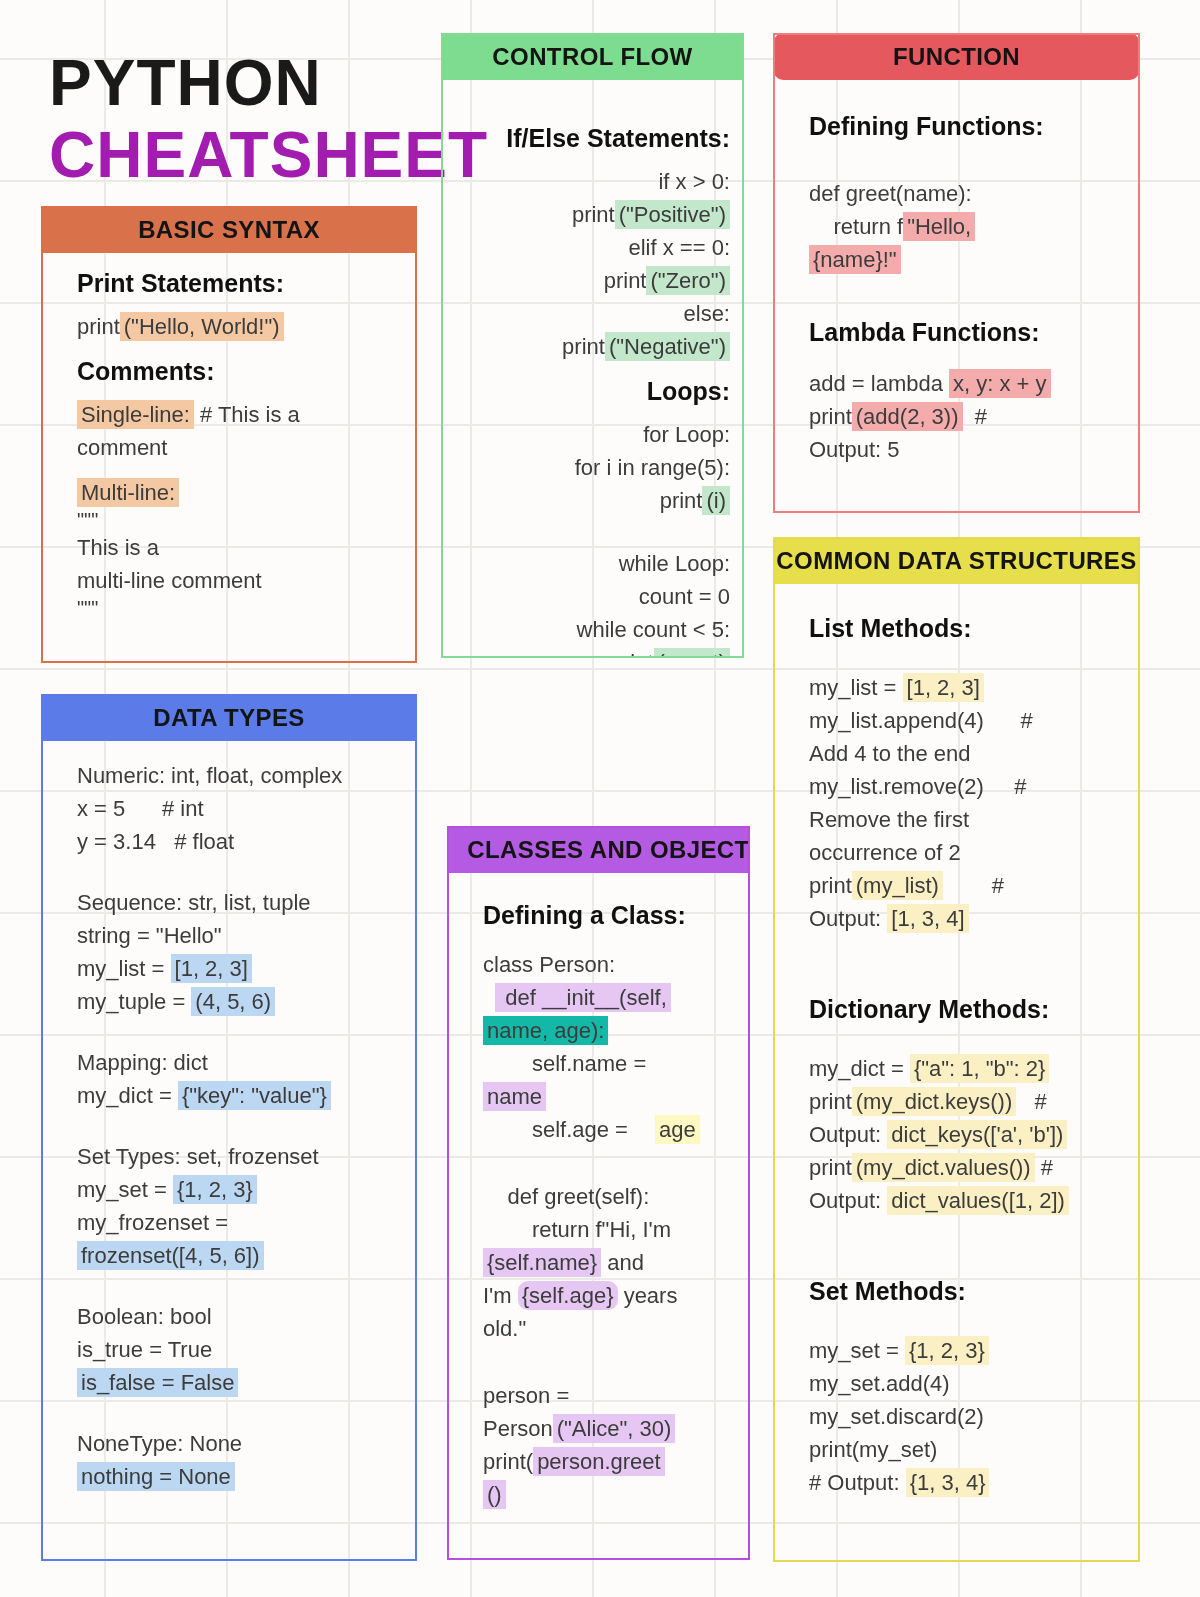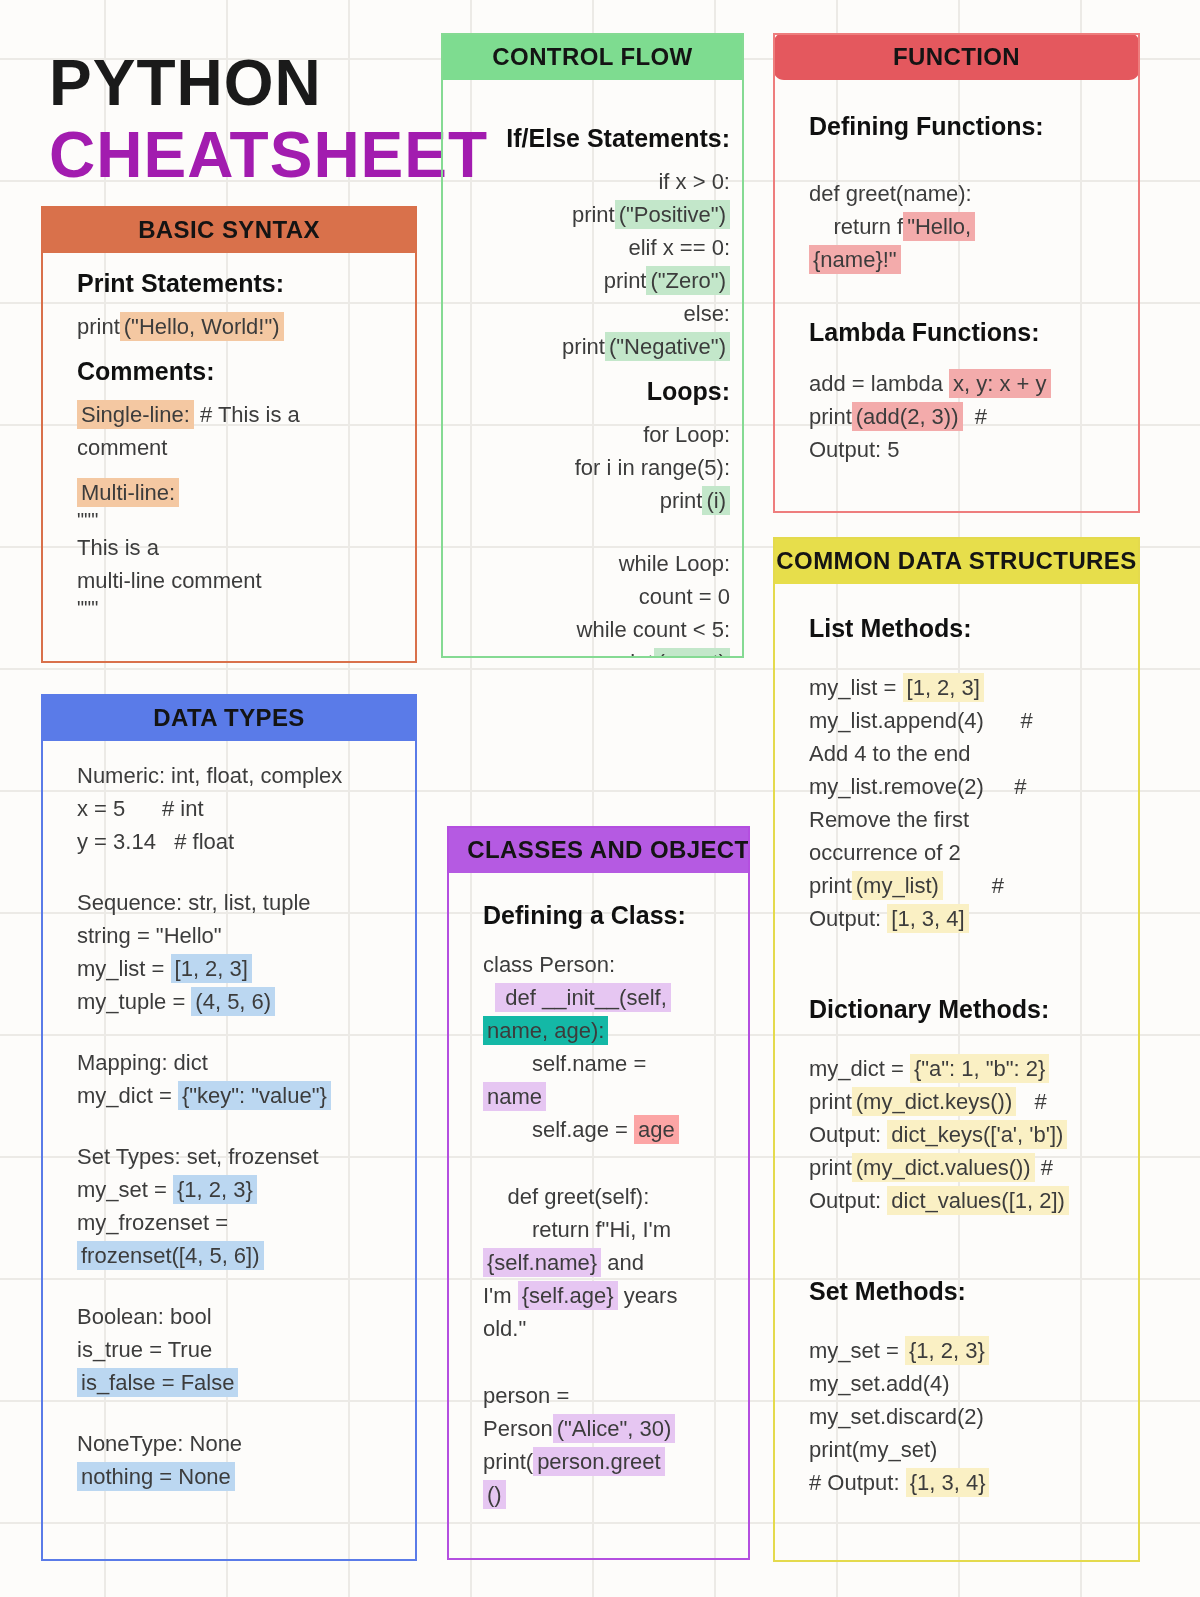--- a/index.html
+++ b/index.html
@@ -143,26 +143,26 @@
     <div class="box" style="left: 447px; top: 826px; width: 303px; height: 734px; border-color: rgb(180, 79, 224);">
       <div class="box-header" style="background: rgb(181, 90, 226); padding-left: 20px;">CLASSES AND OBJECT</div>
       <div class="box-content" style="padding-top: 14px;">
         <div class="subhead">Defining a Class:</div>
         <div class="gap" style="height: 6px;"></div>
         <div class="code-line"><span>class Person:</span></div>
         <div class="code-line"><span>  </span><span class="hl" style="background: rgb(230, 198, 242);"> def __init__(self,</span></div>
         <div class="code-line"><span class="hl" style="background: #14b8a6;">name, age):</span></div>
         <div class="code-line"><span>        self.name =</span></div>
         <div class="code-line"><span class="hl" style="background: rgb(230, 198, 242);">name</span></div>
-        <div class="code-line"><span>        self.age = </span><span class="hl" style="background: #fca5a5;">age</span></div>
+        <div class="code-line"><span>        self.age = </span><span class="hl" style="background: #fef9c3; margin-left: 21px;">age</span></div>
         <div class="gap" style="height: 34px;"></div>
         <div class="code-line"><span>    def greet(self):</span></div>
         <div class="code-line"><span>        return f"Hi, I'm</span></div>
         <div class="code-line"><span class="hl" style="background: rgb(230, 198, 242);">{self.name}</span><span> and</span></div>
-        <div class="code-line"><span>I'm </span><span class="hl" style="background: rgb(230, 198, 242);">{self.age}</span><span> years</span></div>
+        <div class="code-line"><span>I'm </span><span class="hl" style="background: rgb(230, 198, 242); border-radius: 10px;">{self.age}</span><span> years</span></div>
         <div class="code-line"><span>old."</span></div>
         <div class="gap" style="height: 34px;"></div>
         <div class="code-line"><span>person =</span></div>
         <div class="code-line"><span>Person</span><span class="hl" style="background: rgb(230, 198, 242);">("Alice", 30)</span></div>
         <div class="code-line"><span>print(</span><span class="hl" style="background: rgb(230, 198, 242);">person.greet</span></div>
         <div class="code-line"><span class="hl" style="background: rgb(230, 198, 242);">()</span></div>
       </div>
     </div>
     <div class="box" style="left: 773px; top: 33px; width: 367px; height: 480px; border-color: rgb(238, 125, 125);">
       <div class="box-header" style="background: rgb(228, 88, 94); border-radius: 11px;">FUNCTION</div>

